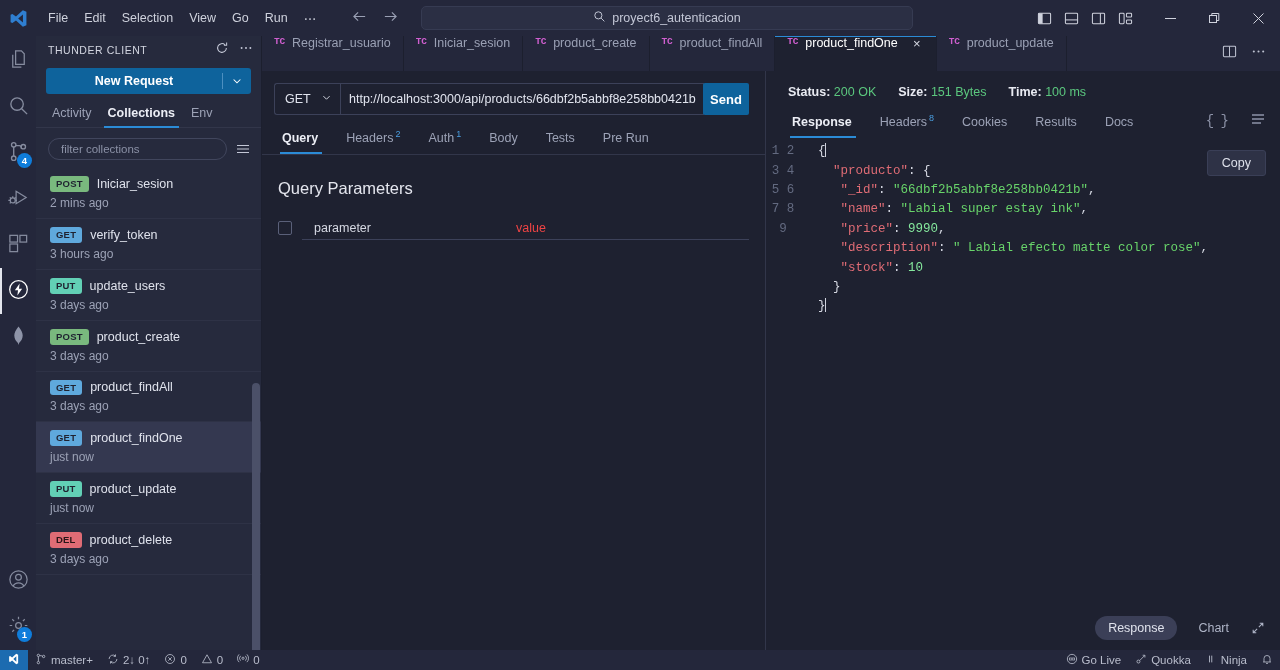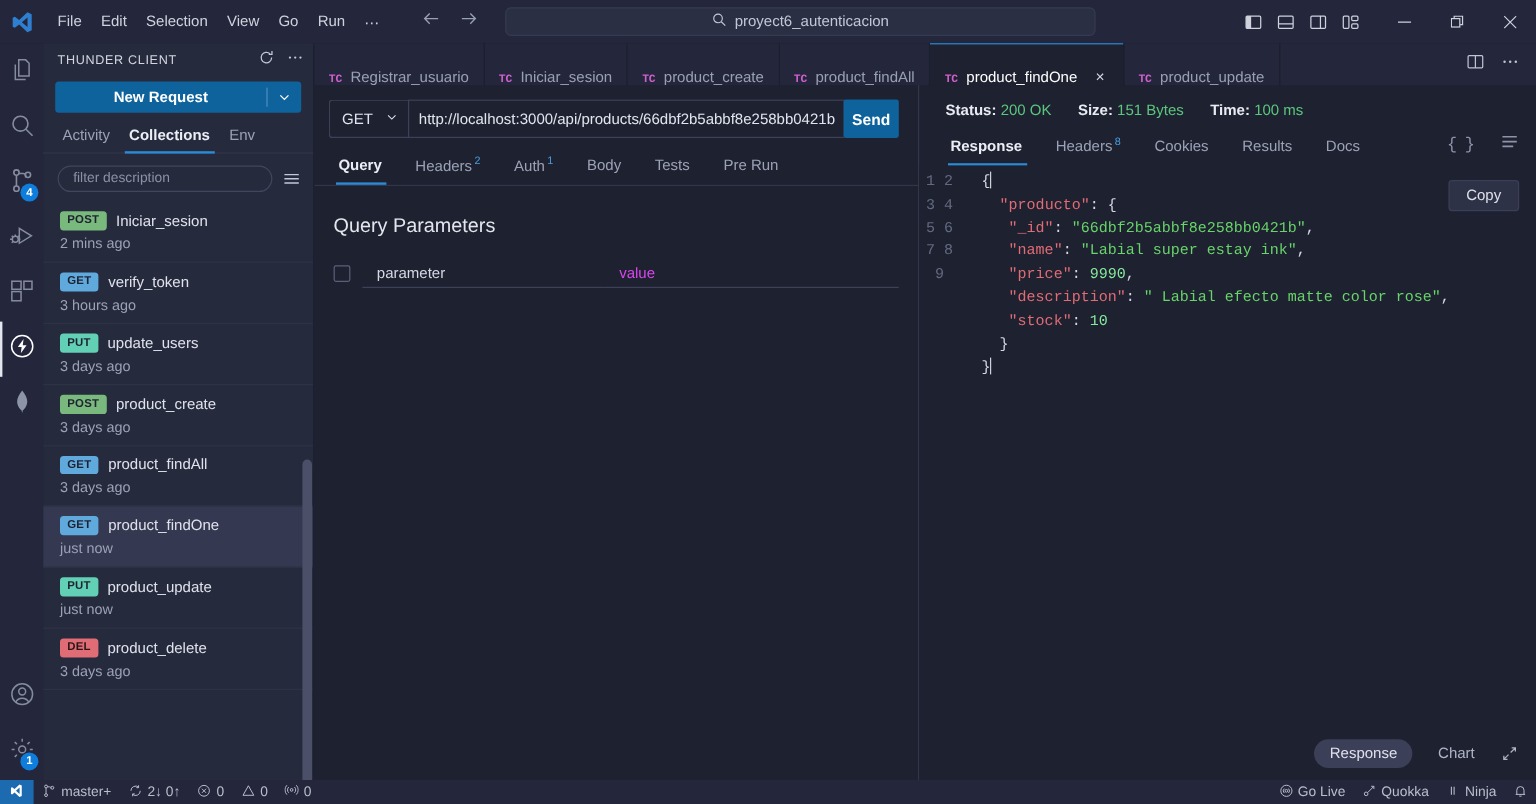--- a/index.html
+++ b/index.html
@@ -100,21 +100,21 @@
   .m-PUT  { background: #62d0b5; }
   .m-DEL  { background: #e06c75; color:#2a1618; }
   .req-name { color: #dfe2ec; font-size: 12.5px; }
   .req-time { color: #9ca2b6; font-size: 12px; margin-top: 4px; }
   .sp-scrollbar { position: absolute; right: 1px; top: 215px; width: 8px; height: 300px; background: #4b5068; border-radius: 4px; }
 
   
   .editor-area { flex: 1 1 auto; display: flex; flex-direction: column; min-width: 0; background: #1e2130; }
   .tabbar { height: 35px; flex: 0 0 35px; background: #24273b; display: flex; align-items: stretch; }
   .etab {
-    display: flex; align-items: flex-end; gap: 7px; padding: 0 12px; min-width: 0;
+    display: flex; align-items: flex-start; gap: 7px; padding: 0 12px; min-width: 0;
     border-right: 1px solid #1c1f2e; color: #9aa0b4; font-size: 12.5px; position: relative;
   }
   .etab.active { background: #1e2130; color: #ffffff; }
   .etab.active::before { content:''; position:absolute; left:0; right:0; top:0; height:1px; background:#2b8bd6; }
   .tcicon { color: #d05fd0; font-size: 9.5px; font-weight: 700; letter-spacing: -.2px; font-family: "Liberation Mono", monospace; }
   .etab .x { margin-left: 5px; color: #d6d9e3; font-size: 13px; width:14px; text-align:center; }
   .tabbar-right { margin-left: auto; display: flex; align-items: center; gap: 14px; padding: 0 14px; color: #bfc3d2; }
   .tabbar-right svg { width: 15px; height: 15px; }
 
   .panes { flex: 1 1 auto; display: flex; min-height: 0; }
@@ -140,21 +140,21 @@
   .subtabs { display: flex; gap: 0; padding: 10px 0 0 12px; align-items: flex-end; }
   .stab { font-size: 12.5px; color: #9ca2b6; padding: 4px 14px 9px 14px; position: relative; white-space: nowrap; }
   .stab:first-child { padding-left: 8px; }
   .stab.active { color: #eceef5; font-weight: 700; }
   .stab.active::after { content:''; position:absolute; left:6px; right:10px; bottom:0; height:2px; background:#2b8bd6; }
   .stab sup { color: #4a9ee0; font-size: 9px; margin-left: 2px; vertical-align: super; font-weight: 400; }
   .stab-divider { border-bottom: 1px solid #32364a; margin-top: 0; }
   .qp-title { color: #e4e6ee; font-size: 16.5px; padding: 24px 0 0 16px; }
   .qp-row { display: flex; align-items: center; padding: 18px 16px 0 16px; gap: 0; }
   .cb { width: 14px; height: 14px; border: 1px solid #5a6079; border-radius: 2px; flex: 0 0 14px; }
-  .qp-field { height: 24px; border-bottom: 1px solid #3c4159; color: #d946ef; font-size: 12.5px;
+  .qp-field { height: 24px; border-bottom: 1px solid #3c4159; color: #ef4444; font-size: 12.5px;
               display: flex; align-items: center; padding-left: 12px; }
   .qp-field.p { width: 202px; margin-left: 10px; }
   .qp-field.v { flex: 1; }
 
   
   .res-pane { flex: 1 1 auto; display: flex; flex-direction: column; min-width: 0; position: relative; }
   .statusrow { display: flex; align-items: center; gap: 22px; padding: 14px 0 0 22px; font-size: 12.5px; }
   .statusrow b { color: #e9ebf2; font-weight: 700; }
   .statusrow .ok { color: #5bc77e; font-weight: 400; }
   .res-tabs { display: flex; align-items: flex-end; padding: 10px 0 0 18px; }
@@ -367,21 +367,21 @@
             </svg>
           </span>
       </div>
       <div class="sp-tabs">
         <div class="sp-tab">Activity</div>
         <div class="sp-tab active">Collections</div>
         <div class="sp-tab">Env</div>
       </div>
       <div class="filterrow">
         <div class="filterbox">
-          <span class="ph">filter description</span>
+          <span class="ph">filter collections</span>
         </div>
         <span class="burger">
             <svg viewBox="0 0 16 16" stroke="currentColor" stroke-width="1.2">
               <path d="M2 4.5h12M2 8h12M2 11.5h12"></path>
             </svg>
           </span>
       </div>
       <div class="collection-list">
         <div class="req-item">
           <div class="req-top">

